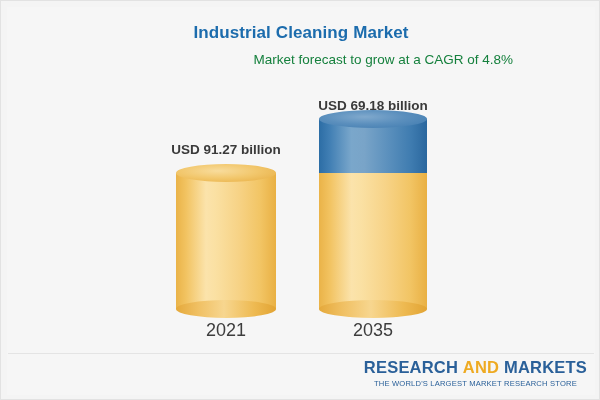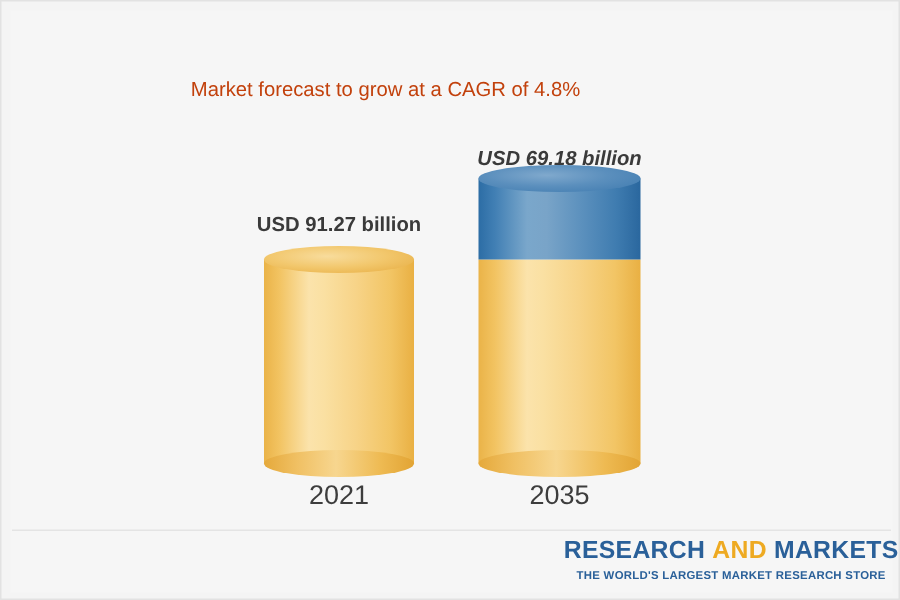--- a/index.html
+++ b/index.html
@@ -44,23 +44,23 @@
     font-size: 17px;
     font-weight: bold;
     color: #1c6cad;
     letter-spacing: 0.1px;
   }
   .chart-subtitle {
     position: absolute;
     left: 0;
     top: 51px;
     width: 512px;
-    text-align: center;
+    text-align: right;
     font-size: 13.5px;
-    color: #c2410c;
+    color: #15803d;
   }
 
   
   .plot {
     position: absolute;
     left: 0;
     top: 0;
     width: 600px;
     height: 352px;
   }
@@ -75,21 +75,21 @@
   .value-label {
     position: absolute;
     width: 220px;
     text-align: center;
     font-size: 13.5px;
     font-weight: bold;
     color: #3a3a3a;
     white-space: nowrap;
   }
   .g0 .value-label { left: -60px; bottom: 152px; }
-  .g1 .value-label { left: -56px; bottom: 196px; font-style: italic; }
+  .g1 .value-label { left: -56px; bottom: 196px; }
 
   .cat-label {
     position: absolute;
     width: 100%;
     text-align: center;
     bottom: -32px;
     font-size: 18px;
     color: #3d3d3d;
   }
 
@@ -167,48 +167,49 @@
   }
   .footer-url {
     position: absolute;
     left: 16px;
     top: 369px;
     font-size: 11.5px;
     color: #8d8d8d;
   }
   .logo {
     position: absolute;
-    right: 0;
+    right: 12px;
     top: 358px;
     text-align: center;
   }
   .logo-main {
     font-size: 16.5px;
     font-weight: bold;
     letter-spacing: 0.2px;
     line-height: 1;
     white-space: nowrap;
   }
   .logo-main .w-blue { color: #2a6099; }
   .logo-main .w-gold { color: #eeaa22; }
   .logo-tag {
     margin-top: 3px;
     font-size: 7.6px;
-    font-weight: bold;
+    font-weight: normal;
     color: #2a6099;
     letter-spacing: 0.18px;
     white-space: nowrap;
   }
 </style>
 </head>
 <body>
 
 <div class="card">
   <div class="inner-bg"></div>
 
+  <div class="chart-title">Industrial Cleaning Market</div>
   <div class="chart-subtitle">Market forecast to grow at a CAGR of 4.8%</div>
 
   <div class="plot">
 
     <div class="bar-group g0">
       <div class="value-label">USD 91.27 billion</div>
       <div class="cyl" style="height:136px;">
         <div class="shadow"></div>
         <div class="seg" style="top:0;height:136px;">
           <div class="body fill-yellow"></div>

